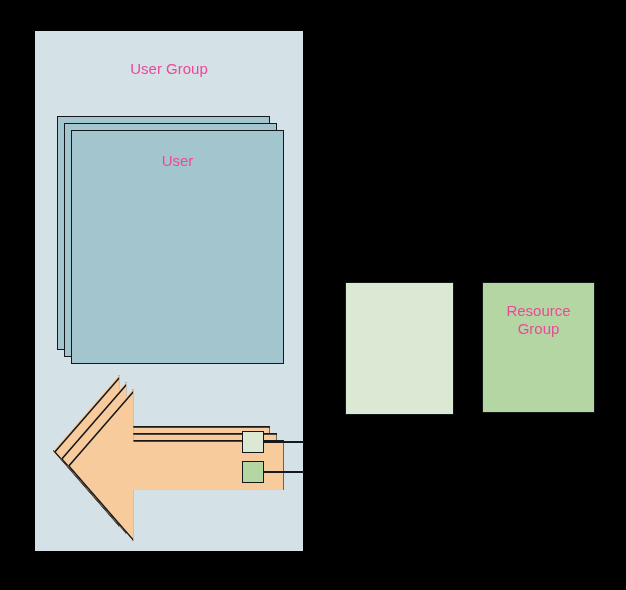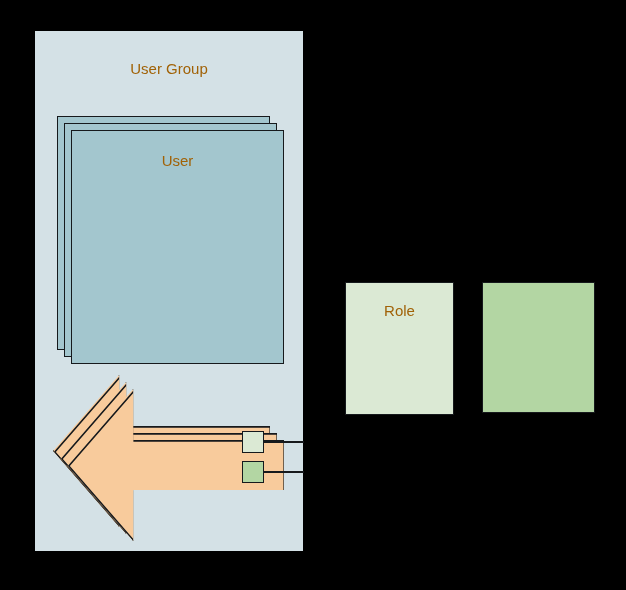--- a/index.html
+++ b/index.html
@@ -14,21 +14,21 @@
   #canvas {
     position: relative;
     width: 626px;
     height: 590px;
     background: #000000;
     overflow: hidden;
   }
   .node-label {
     position: absolute;
     text-align: center;
-    color: #a16207;
+    color: #ec4899;
     font-family: "Liberation Sans", sans-serif;
     font-size: 15px;
     line-height: 18px;
     white-space: pre-line;
     pointer-events: none;
   }
 
   
   #user-group {
     position: absolute;
@@ -181,17 +181,18 @@
     </svg>
   </div>
 
   <div class="swatch" id="swatch-role"></div>
   <div class="swatch" id="swatch-resource-group"></div>
 
   <div class="connector" id="connector-role"></div>
   <div class="connector" id="connector-resource-group"></div>
 
   <div class="plain-box" id="role-box"></div>
-  <div class="node-label" id="role-box-label">Role</div>
 
   <div class="plain-box" id="resource-group-box"></div>
+  <div class="node-label" id="resource-group-box-label">Resource
+Group</div>
 
 </div>
 
 </body></html>

